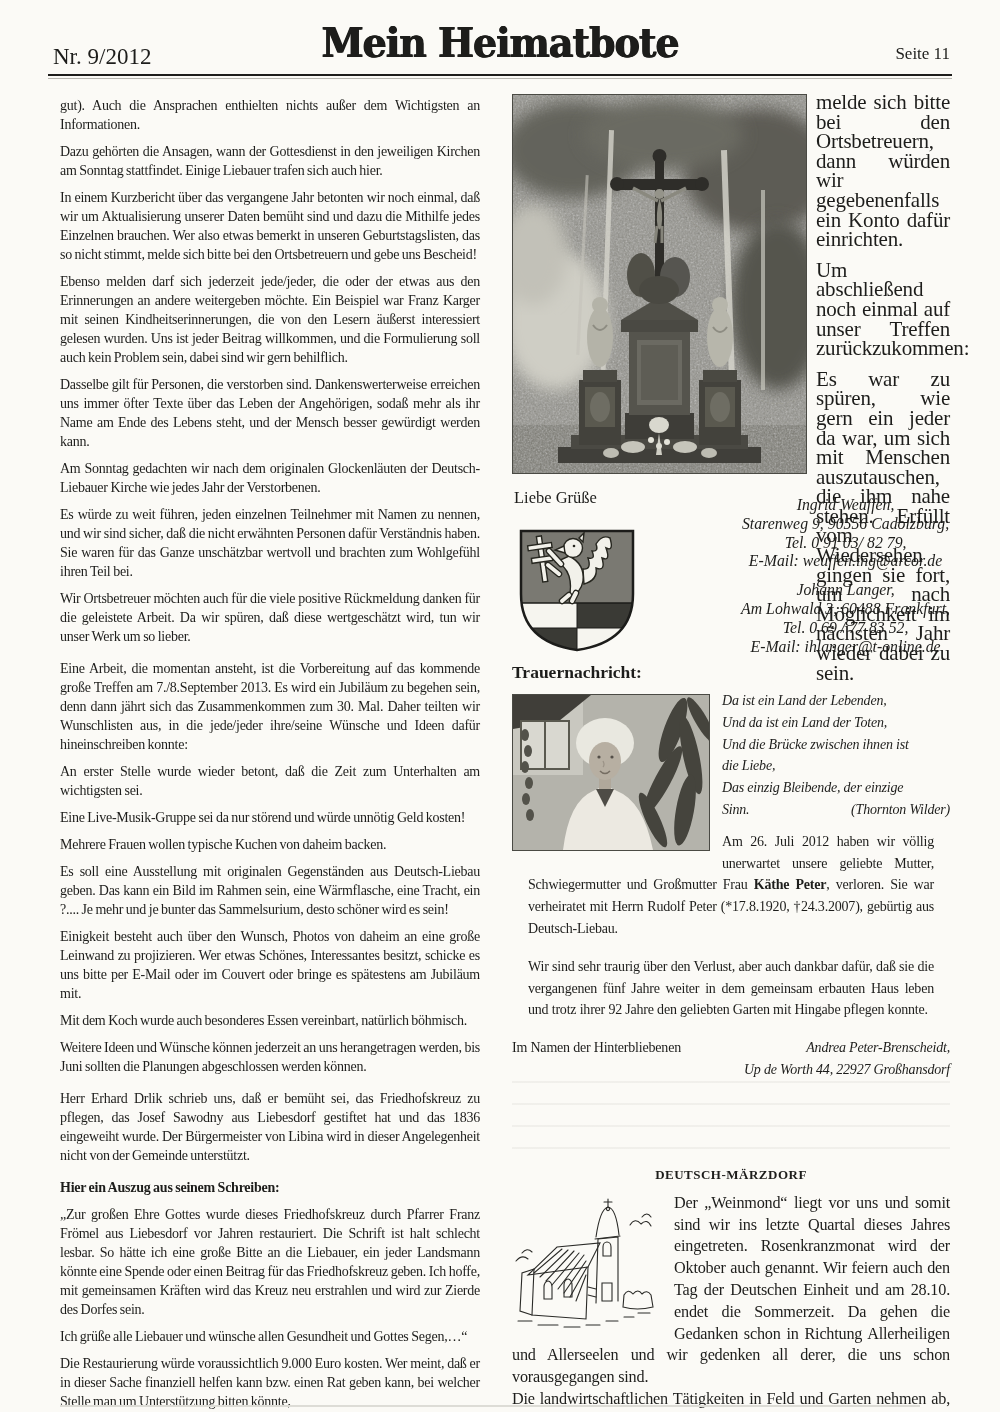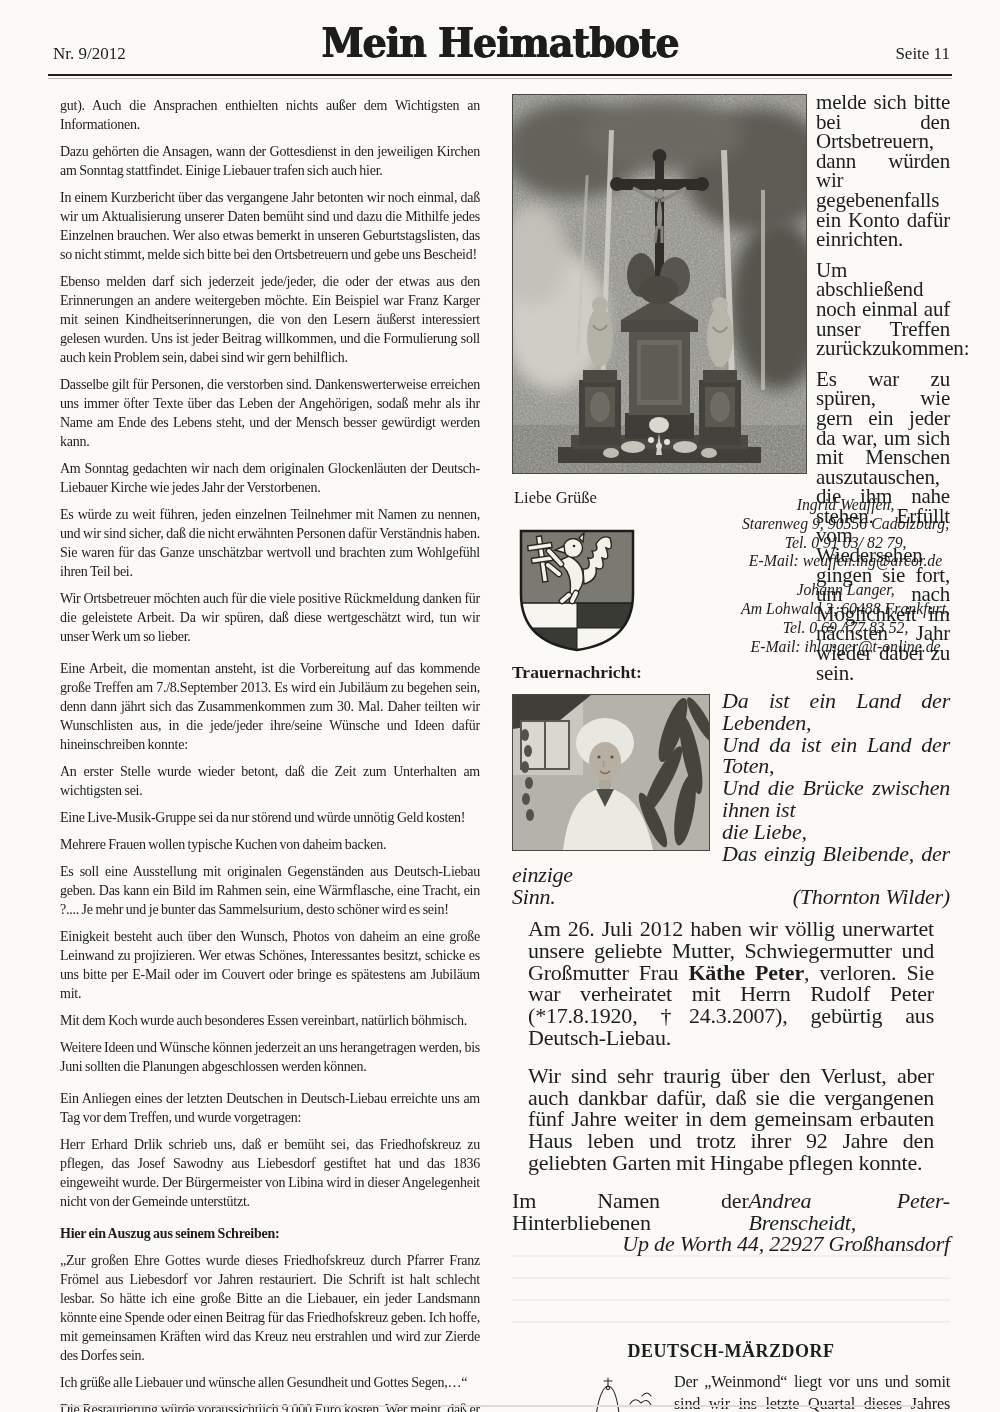--- a/index.html
+++ b/index.html
@@ -1,19 +1,19 @@
 <!DOCTYPE html>
 <html lang="de"><head>
 <meta charset="utf-8">
 <style>
   html,body{margin:0;padding:0;background:#e9e8e4;}
   .page{position:relative;width:1000px;height:1412px;margin:0 auto;background:#fbfaf6;
         color:#1d1d1b;font-family:"Liberation Serif",serif;overflow:hidden;}
   
-  .issue{position:absolute;left:53px;top:44px;font-size:17px;}
+  .issue{position:absolute;left:53px;top:44px;font-size:23px;}
   .pageno{position:absolute;right:50px;top:44px;font-size:17px;}
   .masthead{position:absolute;left:0;right:0;top:20px;text-align:center;
             font-family:"DejaVu Serif",serif;font-weight:bold;font-size:38px;
             letter-spacing:-1px;transform:scaleY(1.06);
             text-shadow:0.7px 0 0 #1d1d1b,-0.4px 0 0 #1d1d1b;}
   .rule-dark{position:absolute;left:48px;right:48px;top:74px;height:2px;background:#1d1d1b;}
   .rule-gray{position:absolute;left:48px;right:48px;top:78px;height:1px;background:#b7b6b0;}
   
   .main{position:absolute;left:52px;top:88px;width:898px;display:flex;gap:24px;}
   .col-left{width:436px;}
@@ -29,34 +29,34 @@
   .narrow-col p{margin:0 0 11px;font-size:21px;line-height:19.6px;text-align:justify;
                 letter-spacing:-0.2px;}
   .caption{position:absolute;top:400px;left:2px;font-size:16.5px;}
   .coa{position:absolute;top:436px;left:2px;}
   .contacts{position:absolute;top:408px;right:0;text-align:center;font-style:italic;
             font-size:15.8px;line-height:18.8px;}
   .contacts div{white-space:nowrap;}
   .contact-gap{margin-top:10px;}
   
   .trauer-heading{margin:0 0 7px;font-size:17.5px;font-weight:bold;}
-  .trauer-block{font-size:22px;line-height:21.8px;text-align:justify;letter-spacing:-0.2px;}
+  .trauer-block{font-size:14px;line-height:21.8px;text-align:justify;letter-spacing:-0.2px;}
   .portrait-float{float:left;margin:4px 12px 5px 0;border:1px solid #4a4a44;}
   .poem{font-style:italic;}
   .poem-last{display:flex;justify-content:space-between;}
   .trauer-p{margin:16px;}
   .trauer-p.first{margin-top:10px;}
   .sig-row{display:flex;justify-content:space-between;}
   .it{font-style:italic;}
   .sig-addr{text-align:right;}
   
   .ghost-gap{height:86px;background:repeating-linear-gradient(180deg,
              rgba(118,115,105,0.08) 0 2px,transparent 2px 22px);}
   
-  .maerz-heading{margin:0 0 10px;text-align:center;font-size:18px;font-weight:bold;
+  .maerz-heading{margin:0 0 10px;text-align:center;font-size:13px;font-weight:bold;
                  letter-spacing:0.5px;}
   .maerz-block{font-size:16.2px;line-height:21.8px;text-align:justify;letter-spacing:-0.2px;}
   .maerz-block p{margin:0;}
   .church-float{float:left;margin:2px 10px 2px 0;}
   .scan-line{position:absolute;left:60px;bottom:5px;width:860px;height:2px;background:#dddcd6;}
 </style>
 </head>
 <body>
 
 <div class="page">
@@ -79,21 +79,20 @@
       <p>Es würde zu weit führen, jeden einzelnen Teilnehmer mit Namen zu nennen, und wir sind sicher, daß die nicht erwähnten Personen dafür Verständnis haben. Sie waren für das Ganze unschätzbar wertvoll und brachten zum Wohlgefühl ihren Teil bei.</p>
       <p class="gap-after">Wir Ortsbetreuer möchten auch für die viele positive Rückmeldung danken für die geleistete Arbeit. Da wir spüren, daß diese wertgeschätzt wird, tun wir unser Werk um so lieber.</p>
       <p>Eine Arbeit, die momentan ansteht, ist die Vorbereitung auf das kommende große Treffen am 7./8.September 2013. Es wird ein Jubiläum zu begehen sein, denn dann jährt sich das Zusammenkommen zum 30. Mal. Daher teilten wir Wunschlisten aus, in die jede/jeder ihre/seine Wünsche und Ideen dafür hineinschreiben konnte:</p>
       <p>An erster Stelle wurde wieder betont, daß die Zeit zum Unterhalten am wichtigsten sei.</p>
       <p>Eine Live-Musik-Gruppe sei da nur störend und würde unnötig Geld kosten!</p>
       <p>Mehrere Frauen wollen typische Kuchen von daheim backen.</p>
       <p>Es soll eine Ausstellung mit originalen Gegenständen aus Deutsch-Liebau geben. Das kann ein Bild im Rahmen sein, eine Wärmflasche, eine Tracht, ein ?.... Je mehr und je bunter das Sammelsurium, desto schöner wird es sein!</p>
       <p>Einigkeit besteht auch über den Wunsch, Photos von daheim an eine große Leinwand zu projizieren. Wer etwas Schönes, Interessantes besitzt, schicke es uns bitte per E-Mail oder im Couvert oder bringe es spätestens am Jubiläum mit.</p>
       <p>Mit dem Koch wurde auch besonderes Essen vereinbart, natürlich böhmisch.</p>
       <p class="gap-after">Weitere Ideen und Wünsche können jederzeit an uns herangetragen werden, bis Juni sollten die Planungen abgeschlossen werden können.</p>
-      <p>Ein Anliegen eines der letzten Deutschen in Deutsch-Liebau erreichte uns am Tag vor dem Treffen, und wurde vorgetragen:</p>
       <p class="gap-after">Herr Erhard Drlik schrieb uns, daß er bemüht sei, das Friedhofskreuz zu pflegen, das Josef Sawodny aus Liebesdorf gestiftet hat und das 1836 eingeweiht wurde. Der Bürgermeister von Libina wird in dieser Angelegenheit nicht von der Gemeinde unterstützt.</p>
       <p class="bold">Hier ein Auszug aus seinem Schreiben:</p>
       <p>„Zur großen Ehre Gottes wurde dieses Friedhofskreuz durch Pfarrer Franz Frömel aus Liebesdorf vor Jahren restauriert. Die Schrift ist halt schlecht lesbar. So hätte ich eine große Bitte an die Liebauer, ein jeder Landsmann könnte eine Spende oder einen Beitrag für das Friedhofskreuz geben. Ich hoffe, mit gemeinsamen Kräften wird das Kreuz neu erstrahlen und wird zur Zierde des Dorfes sein.</p>
       <p>Ich grüße alle Liebauer und wünsche allen Gesundheit und Gottes Segen,…“</p>
       <p>Die Restaurierung würde voraussichtlich 9.000 Euro kosten. Wer meint, daß er in dieser Sache finanziell helfen kann bzw. einen Rat geben kann, bei welcher Stelle man um Unterstützung bitten könnte,</p>
     </section>
 
     <section class="col-right">
 
       <div class="top-zone">

